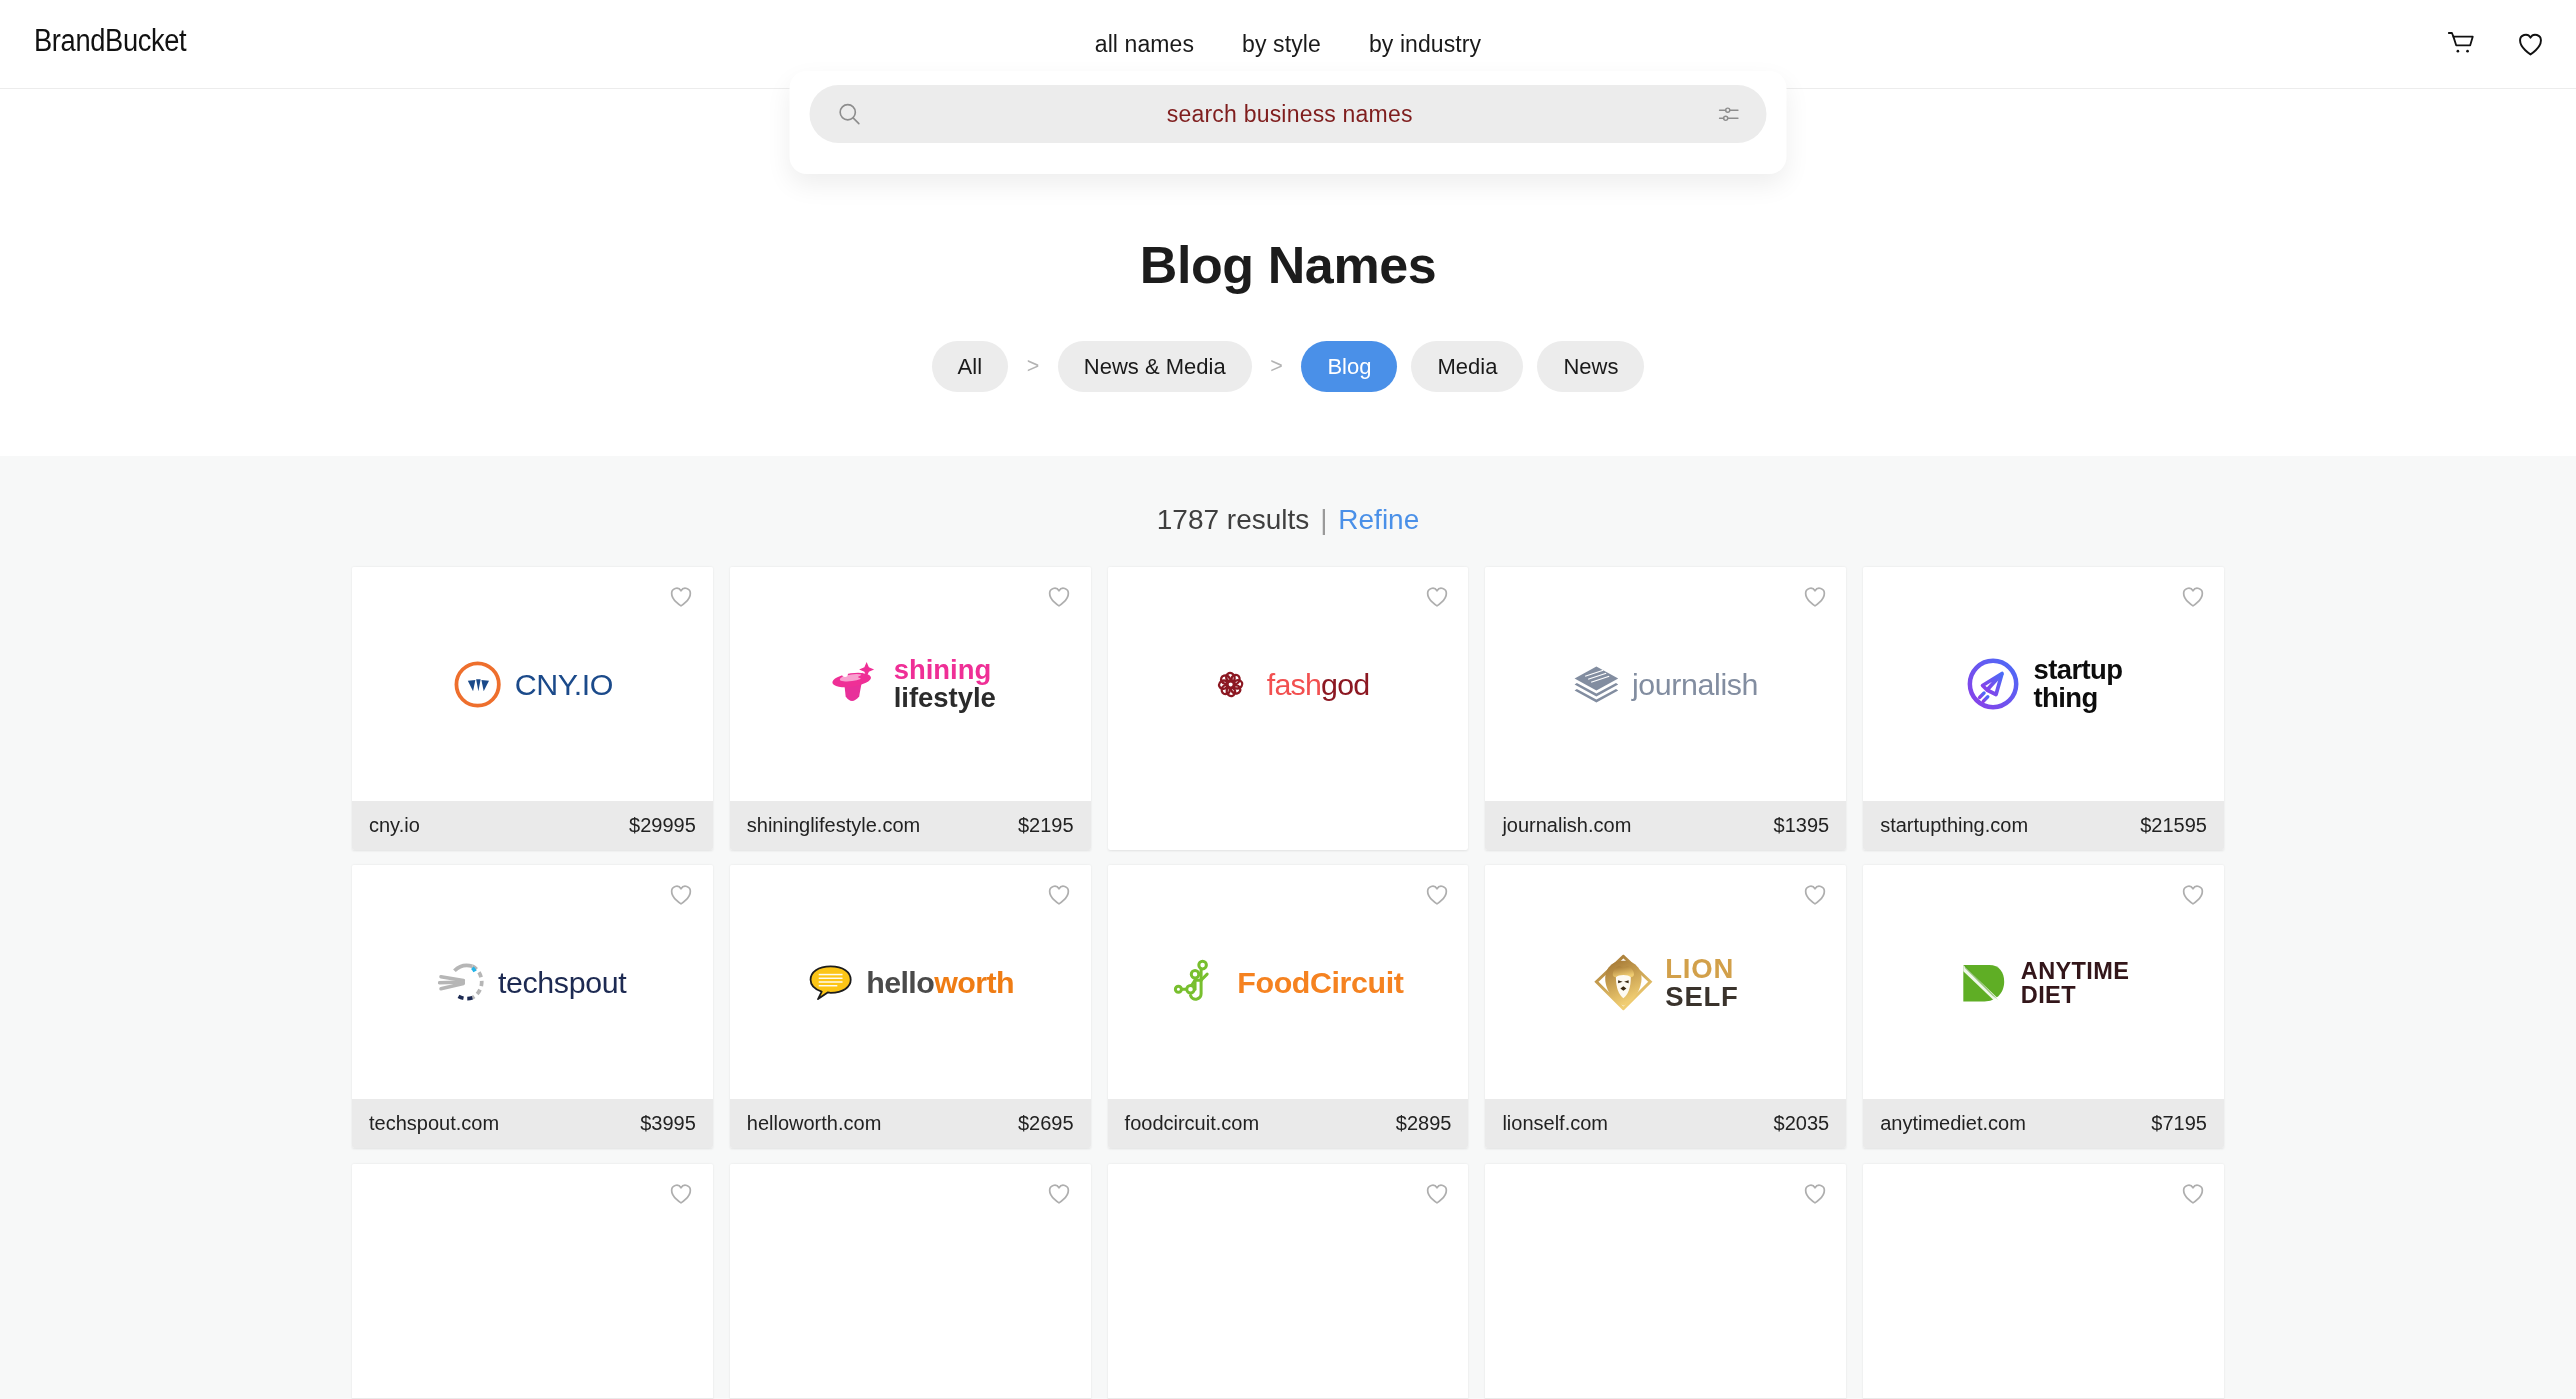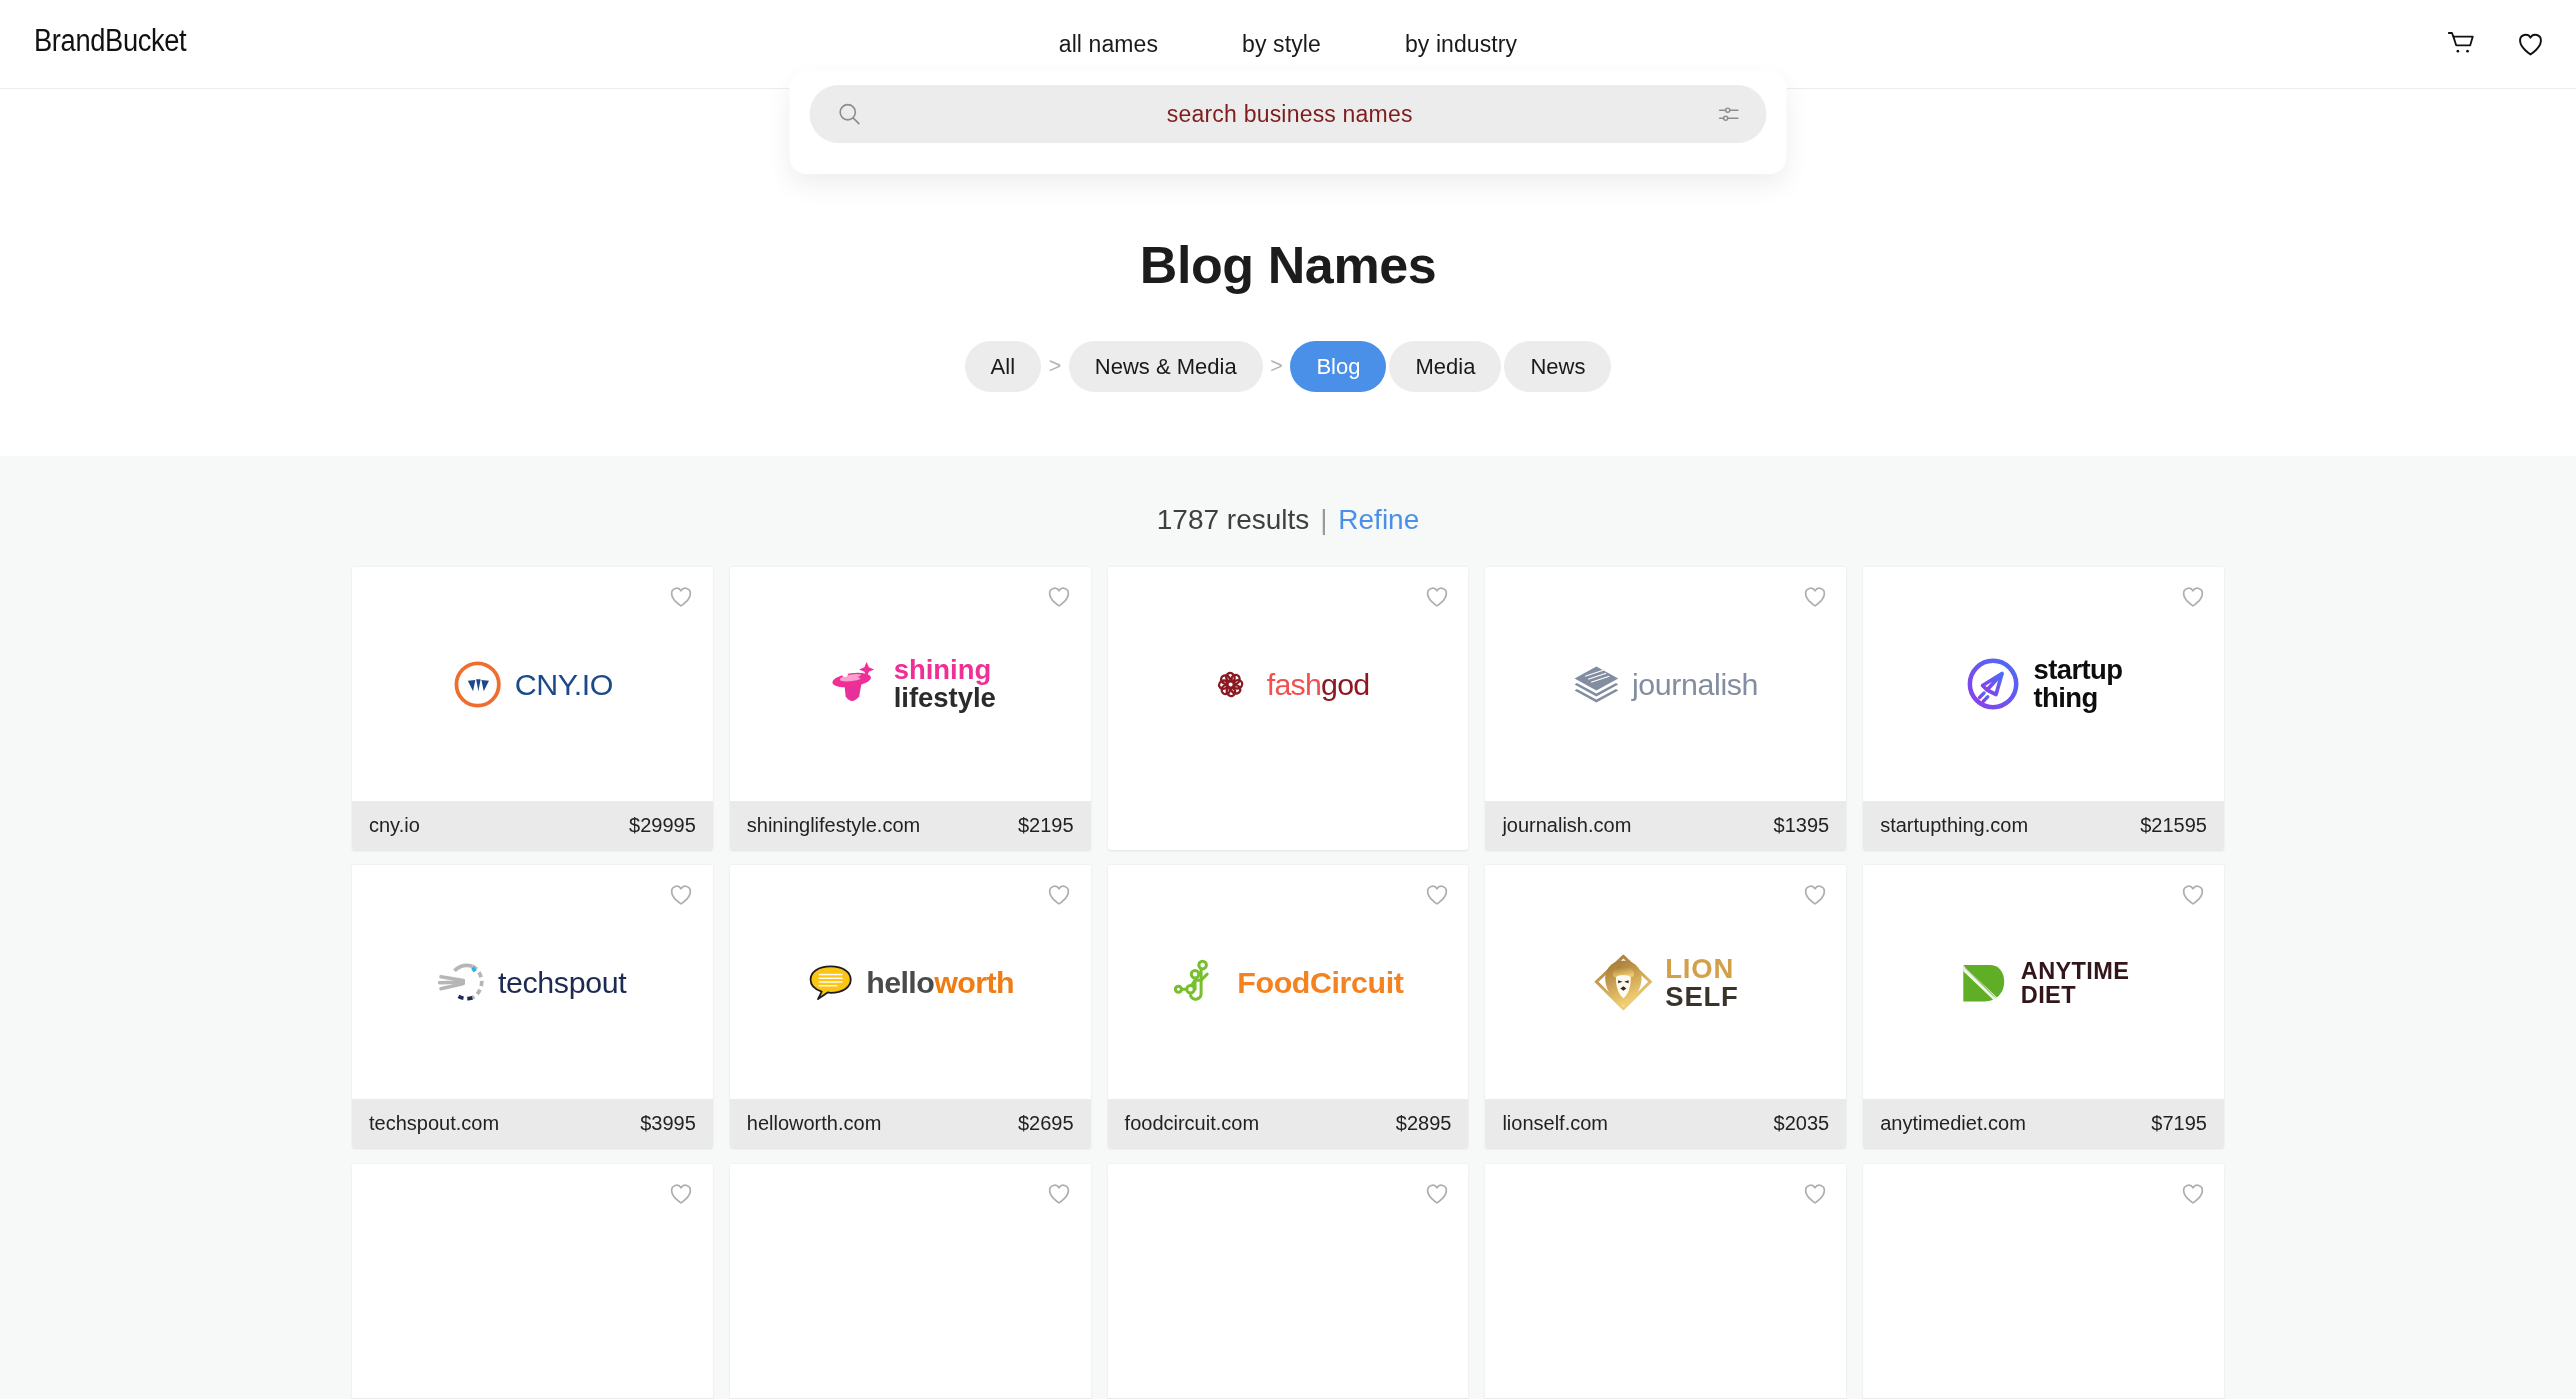--- a/index.html
+++ b/index.html
@@ -37,21 +37,21 @@
     white-space: nowrap;
   }
   .main-nav {
     position: absolute;
     left: 50%;
     transform: translateX(-50%);
     top: 0;
     height: 89px;
     display: flex;
     align-items: center;
-    gap: 84px;
+    gap: 48px;
   }
   .main-nav a {
     font-size: 23px;
     color: #1a1a1a;
     text-decoration: none;
     white-space: nowrap;
     letter-spacing: 0.1px;
   }
   .header-icons {
     position: absolute;
@@ -108,21 +108,21 @@
     font-size: 52px;
     font-weight: 700;
     color: #1c1c1c;
     letter-spacing: -0.4px;
     margin-bottom: 46px;
   }
   .breadcrumb {
     display: flex;
     justify-content: center;
     align-items: center;
-    gap: 3px;
+    gap: 14px;
   }
   .chip {
     background: #ececec;
     color: #1a1a1a;
     border-radius: 26px;
     padding: 0 26px;
     height: 51px;
     display: flex;
     align-items: center;
     font-size: 22px;

